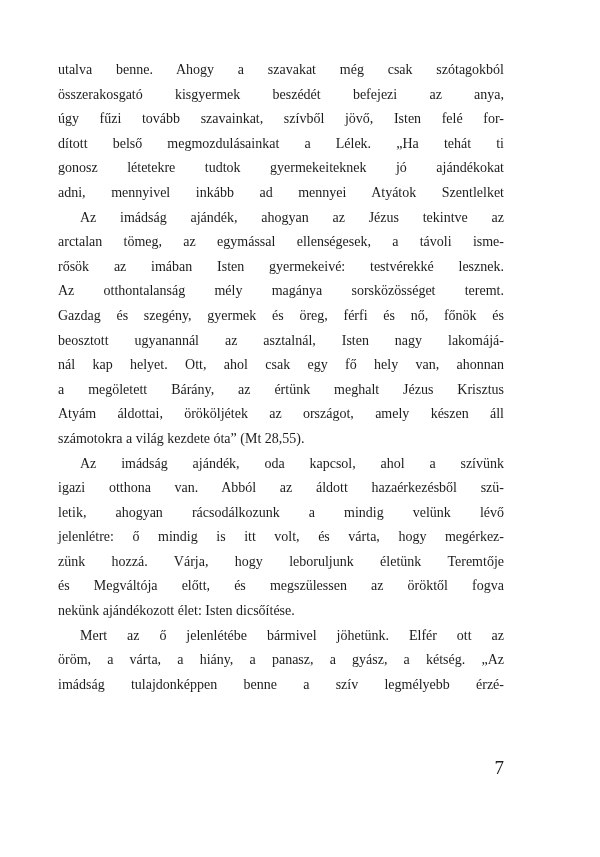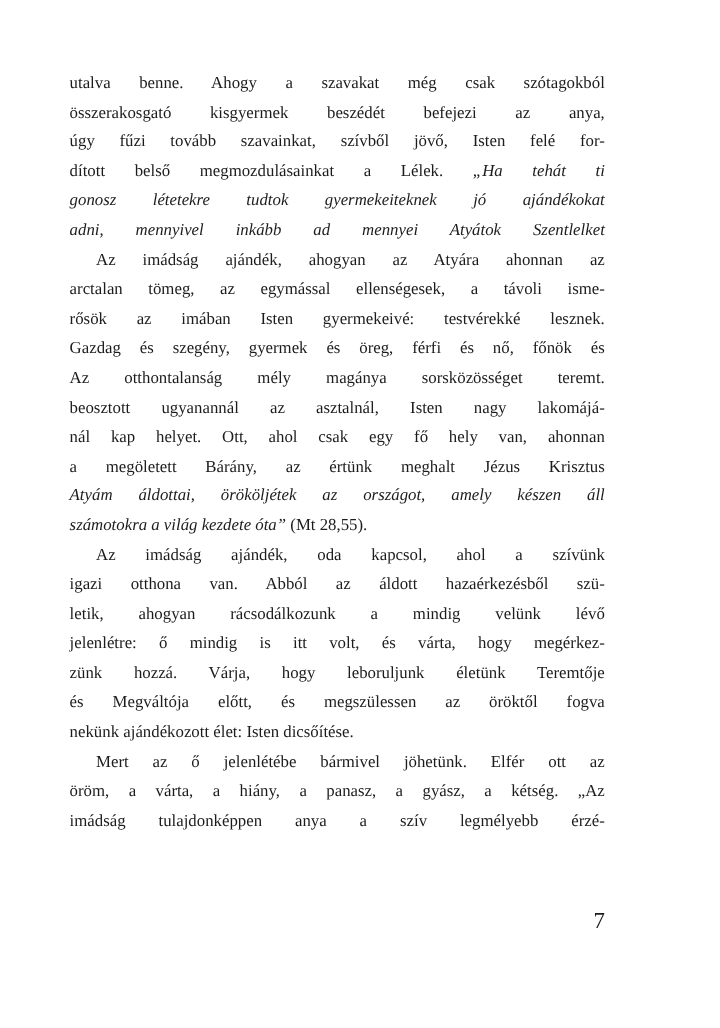--- a/index.html
+++ b/index.html
@@ -20,21 +20,21 @@
     font-size: 14px;
   }
   .par { margin: 0; }
   .line {
     line-height: 24.6px;
     text-align: justify;
     text-align-last: justify;
   }
   .line.endline { text-align-last: left; }
   .par.indent .line:first-child { text-indent: 22px; }
-  .i { font-style: italic; }
+  .i { }
   .folio {
     position: absolute;
     left: 58px;
     top: 756px;
     width: 446px;
     text-align: right;
     font-size: 19px;
     line-height: 24px;
   }
 </style>
@@ -44,39 +44,39 @@
 <div class="text-block">
     <div class="par">
       <div class="line"><span>utalva benne. Ahogy a szavakat még csak szótagokból</span></div>
       <div class="line"><span>összerakosgató kisgyermek beszédét befejezi az anya,</span></div>
       <div class="line"><span>úgy fűzi tovább szavainkat, szívből jövő, Isten felé for-</span></div>
       <div class="line"><span>dított belső megmozdulásainkat a Lélek. </span><span class="i">„Ha tehát ti</span></div>
       <div class="line"><span class="i">gonosz létetekre tudtok gyermekeiteknek jó ajándékokat</span></div>
       <div class="line"><span class="i">adni, mennyivel inkább ad mennyei Atyátok Szentlelket</span></div>
     </div>
     <div class="par indent">
-      <div class="line"><span>Az imádság ajándék, ahogyan az Atyára ahonnan az</span></div>
+      <div class="line"><span>Az imádság ajándék, ahogyan az Jézus tekintve az</span></div>
       <div class="line"><span>arctalan tömeg, az egymással ellenségesek, a távoli isme-</span></div>
       <div class="line"><span>rősök az imában Isten gyermekeivé: testvérekké lesznek.</span></div>
+      <div class="line"><span>Az otthontalanság mély magánya sorsközösséget teremt.</span></div>
       <div class="line"><span>Gazdag és szegény, gyermek és öreg, férfi és nő, főnök és</span></div>
-      <div class="line"><span>Az otthontalanság mély magánya sorsközösséget teremt.</span></div>
       <div class="line"><span>beosztott ugyanannál az asztalnál, Isten nagy lakomájá-</span></div>
       <div class="line"><span>nál kap helyet. Ott, ahol csak egy fő hely van, ahonnan</span></div>
       <div class="line"><span>a megöletett Bárány, az értünk meghalt Jézus Krisztus</span></div>
       <div class="line"><span class="i">Atyám áldottai, örököljétek az országot, amely készen áll</span></div>
       <div class="line endline"><span class="i">számotokra a világ kezdete óta”</span><span> (Mt 28,55).</span></div>
     </div>
     <div class="par indent">
       <div class="line"><span>Az imádság ajándék, oda kapcsol, ahol a szívünk</span></div>
       <div class="line"><span>igazi otthona van. Abból az áldott hazaérkezésből szü-</span></div>
       <div class="line"><span>letik, ahogyan rácsodálkozunk a mindig velünk lévő</span></div>
       <div class="line"><span>jelenlétre: ő mindig is itt volt, és várta, hogy megérkez-</span></div>
       <div class="line"><span>zünk hozzá. Várja, hogy leboruljunk életünk Teremtője</span></div>
       <div class="line"><span>és Megváltója előtt, és megszülessen az öröktől fogva</span></div>
       <div class="line endline"><span>nekünk ajándékozott élet: Isten dicsőítése.</span></div>
     </div>
     <div class="par indent">
       <div class="line"><span>Mert az ő jelenlétébe bármivel jöhetünk. Elfér ott az</span></div>
       <div class="line"><span>öröm, a várta, a hiány, a panasz, a gyász, a kétség. „Az</span></div>
-      <div class="line"><span>imádság tulajdonképpen anya a szív legmélyebb érzé-</span></div>
+      <div class="line"><span>imádság tulajdonképpen benne a szív legmélyebb érzé-</span></div>
     </div>
   </div>
 <div class="folio">7</div>
 
 </body></html>

